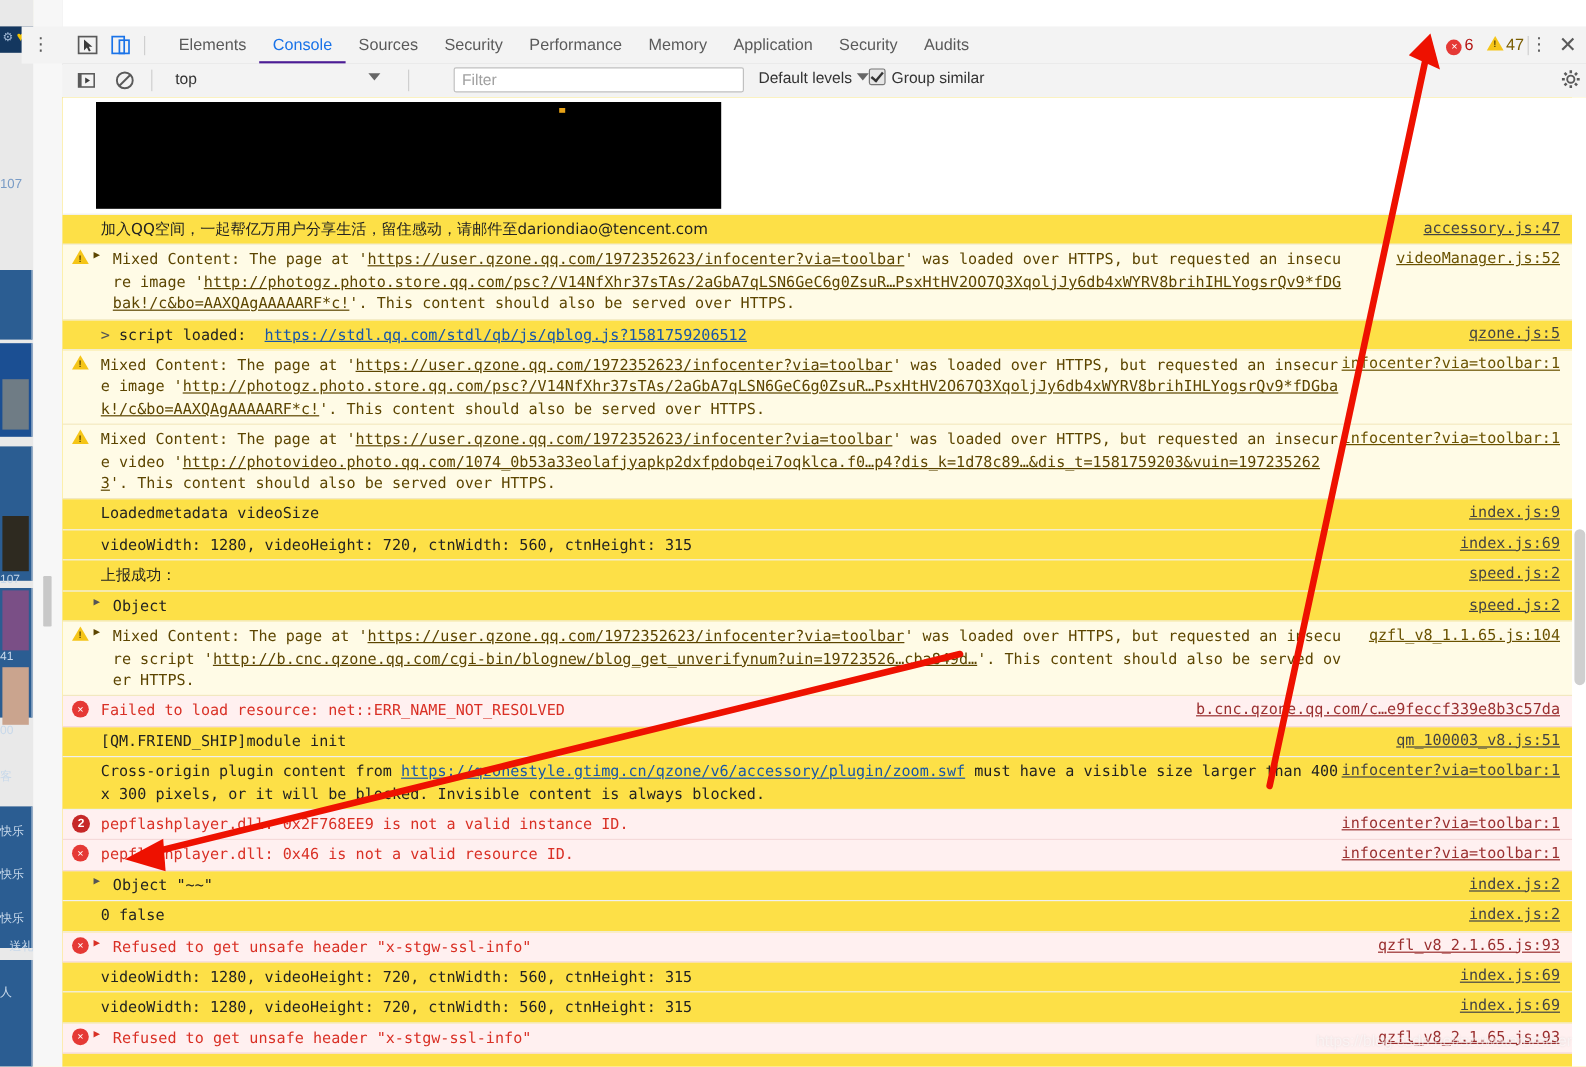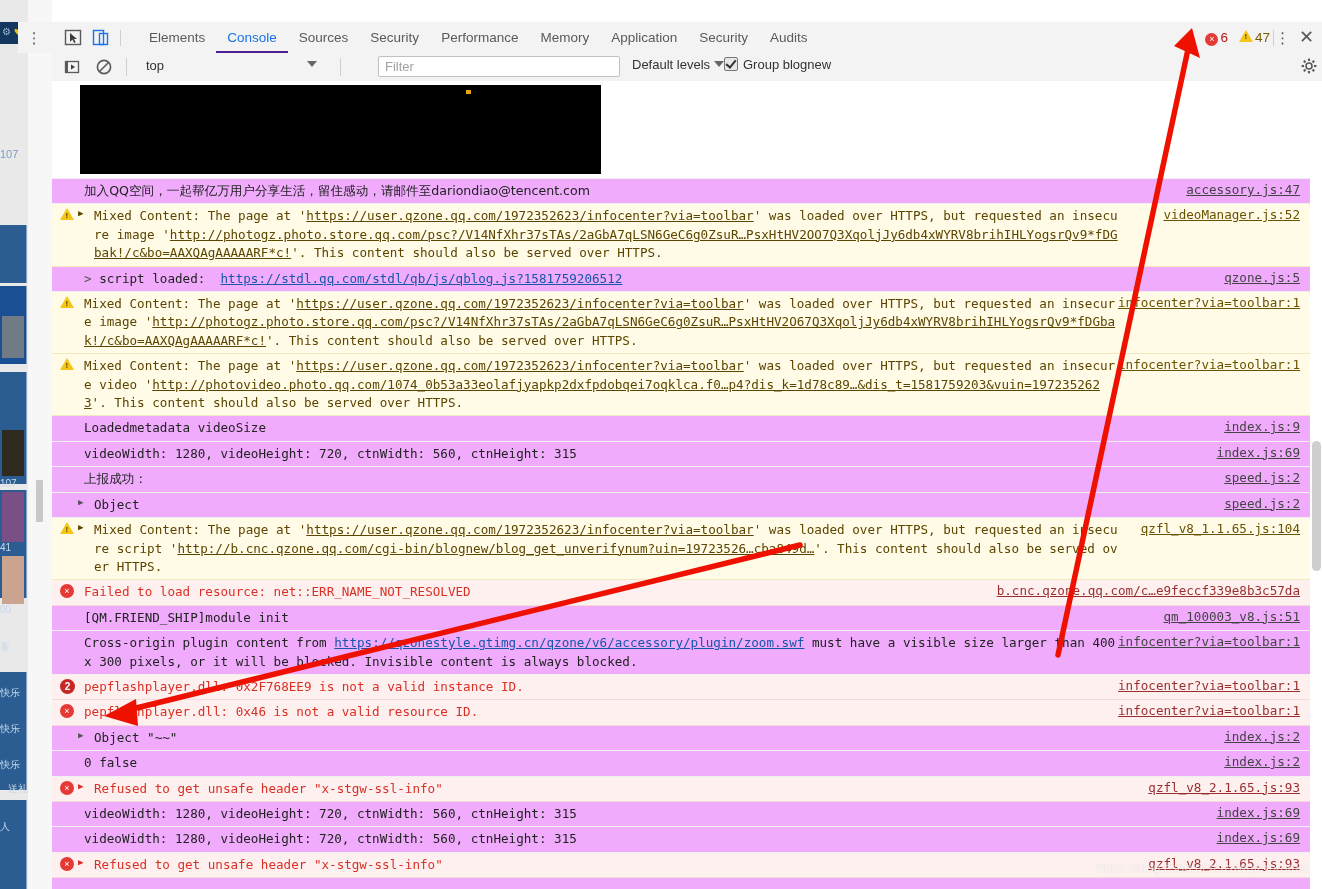--- a/index.html
+++ b/index.html
@@ -56,21 +56,21 @@
   .filter-input{position:absolute;left:326px;top:3px;width:242px;height:21px;background:#fff;border:1px solid #c0c0c0;border-radius:2px;box-sizing:border-box;padding:0 6px;font-size:13px;color:#333;font-family:"Liberation Sans",sans-serif;outline:none;}
   .filter-input::placeholder{color:#a0a0a0;}
   .levels{position:absolute;left:580px;top:4px;font-size:13px;color:#333;cursor:pointer;}
   .levels-caret{display:inline-block;margin-left:4px;width:0;height:0;border-left:5px solid transparent;border-right:5px solid transparent;border-top:6px solid #666;vertical-align:2px;}
   .grp{position:absolute;left:672px;top:4px;font-size:13px;color:#333;cursor:pointer;white-space:nowrap;}
   .chk{display:inline-block;width:12px;height:12px;border:1px solid #777;background:#e6e6e6;vertical-align:-2px;margin-right:5px;position:relative;border-radius:2px;}
   .chk::after{content:"";position:absolute;left:3px;top:0px;width:4px;height:8px;border:solid #333;border-width:0 2px 2px 0;transform:rotate(40deg);}
   .fb-gear{position:absolute;right:4px;top:4px;width:18px;height:18px;cursor:pointer;}
 
   
-  .console{position:absolute;left:0;top:81px;width:1270px;height:808px;background:#f0abfc;overflow:hidden;
+  .console{position:absolute;left:0;top:81px;width:1270px;height:808px;background:#fde047;overflow:hidden;
     font-family:"DejaVu Sans Mono","Liberation Mono",monospace;font-size:12.6px;}
   .row{position:relative;width:1258px;border-bottom:1px solid #f0f0f0;box-sizing:border-box;padding:3px 0 3px 0;}
   .row.warn{background:#fffbe6;border-bottom:1px solid #f2e8c0;}
   .row.err{background:#fff0f0;border-bottom:1px solid #f5dada;}
   .row .msg{display:block;padding-left:32px;padding-right:190px;line-height:18.4px;white-space:pre-wrap;word-break:break-all;color:#222;}
   .row.warn .msg{color:#5c4500;}
   .row.err .msg{color:#d93025;}
   .row .src{position:absolute;right:10px;top:3px;color:#444;text-decoration:underline;font-size:12.6px;cursor:pointer;white-space:nowrap;}
   .row.err .src{color:#9a2f2f;text-align:right;}
   .row.warn .src{color:#6a5200;}
@@ -188,21 +188,21 @@
           </svg>
       </div>
       <div class="fb-sep" style="left:74px;"></div>
       <div class="ctx-select">
         <span class="ctx-label">top</span>
         <span class="ctx-caret"></span>
       </div>
       <div class="fb-sep" style="left:288px;"></div>
       <input class="filter-input" value="" placeholder="Filter" style="">
       <div class="levels"><span>Default levels</span><span class="levels-caret"></span></div>
-      <div class="grp"><span class="chk"></span><span>Group blognew</span></div>
+      <div class="grp"><span class="chk"></span><span>Group similar</span></div>
       <div class="fb-gear">
         <svg width="18" height="18" viewBox="0 0 18 18">
             <circle cx="9" cy="9" r="3" fill="none" stroke="#5a5a5a" stroke-width="1.6"></circle>
             <g stroke="#5a5a5a" stroke-width="2.1">
               <line x1="9" y1="1.6" x2="9" y2="4"></line>
               <line x1="9" y1="14" x2="9" y2="16.4"></line>
               <line x1="1.6" y1="9" x2="4" y2="9"></line>
               <line x1="14" y1="9" x2="16.4" y2="9"></line>
               <line x1="3.8" y1="3.8" x2="5.5" y2="5.5"></line>
               <line x1="12.5" y1="12.5" x2="14.2" y2="14.2"></line>

